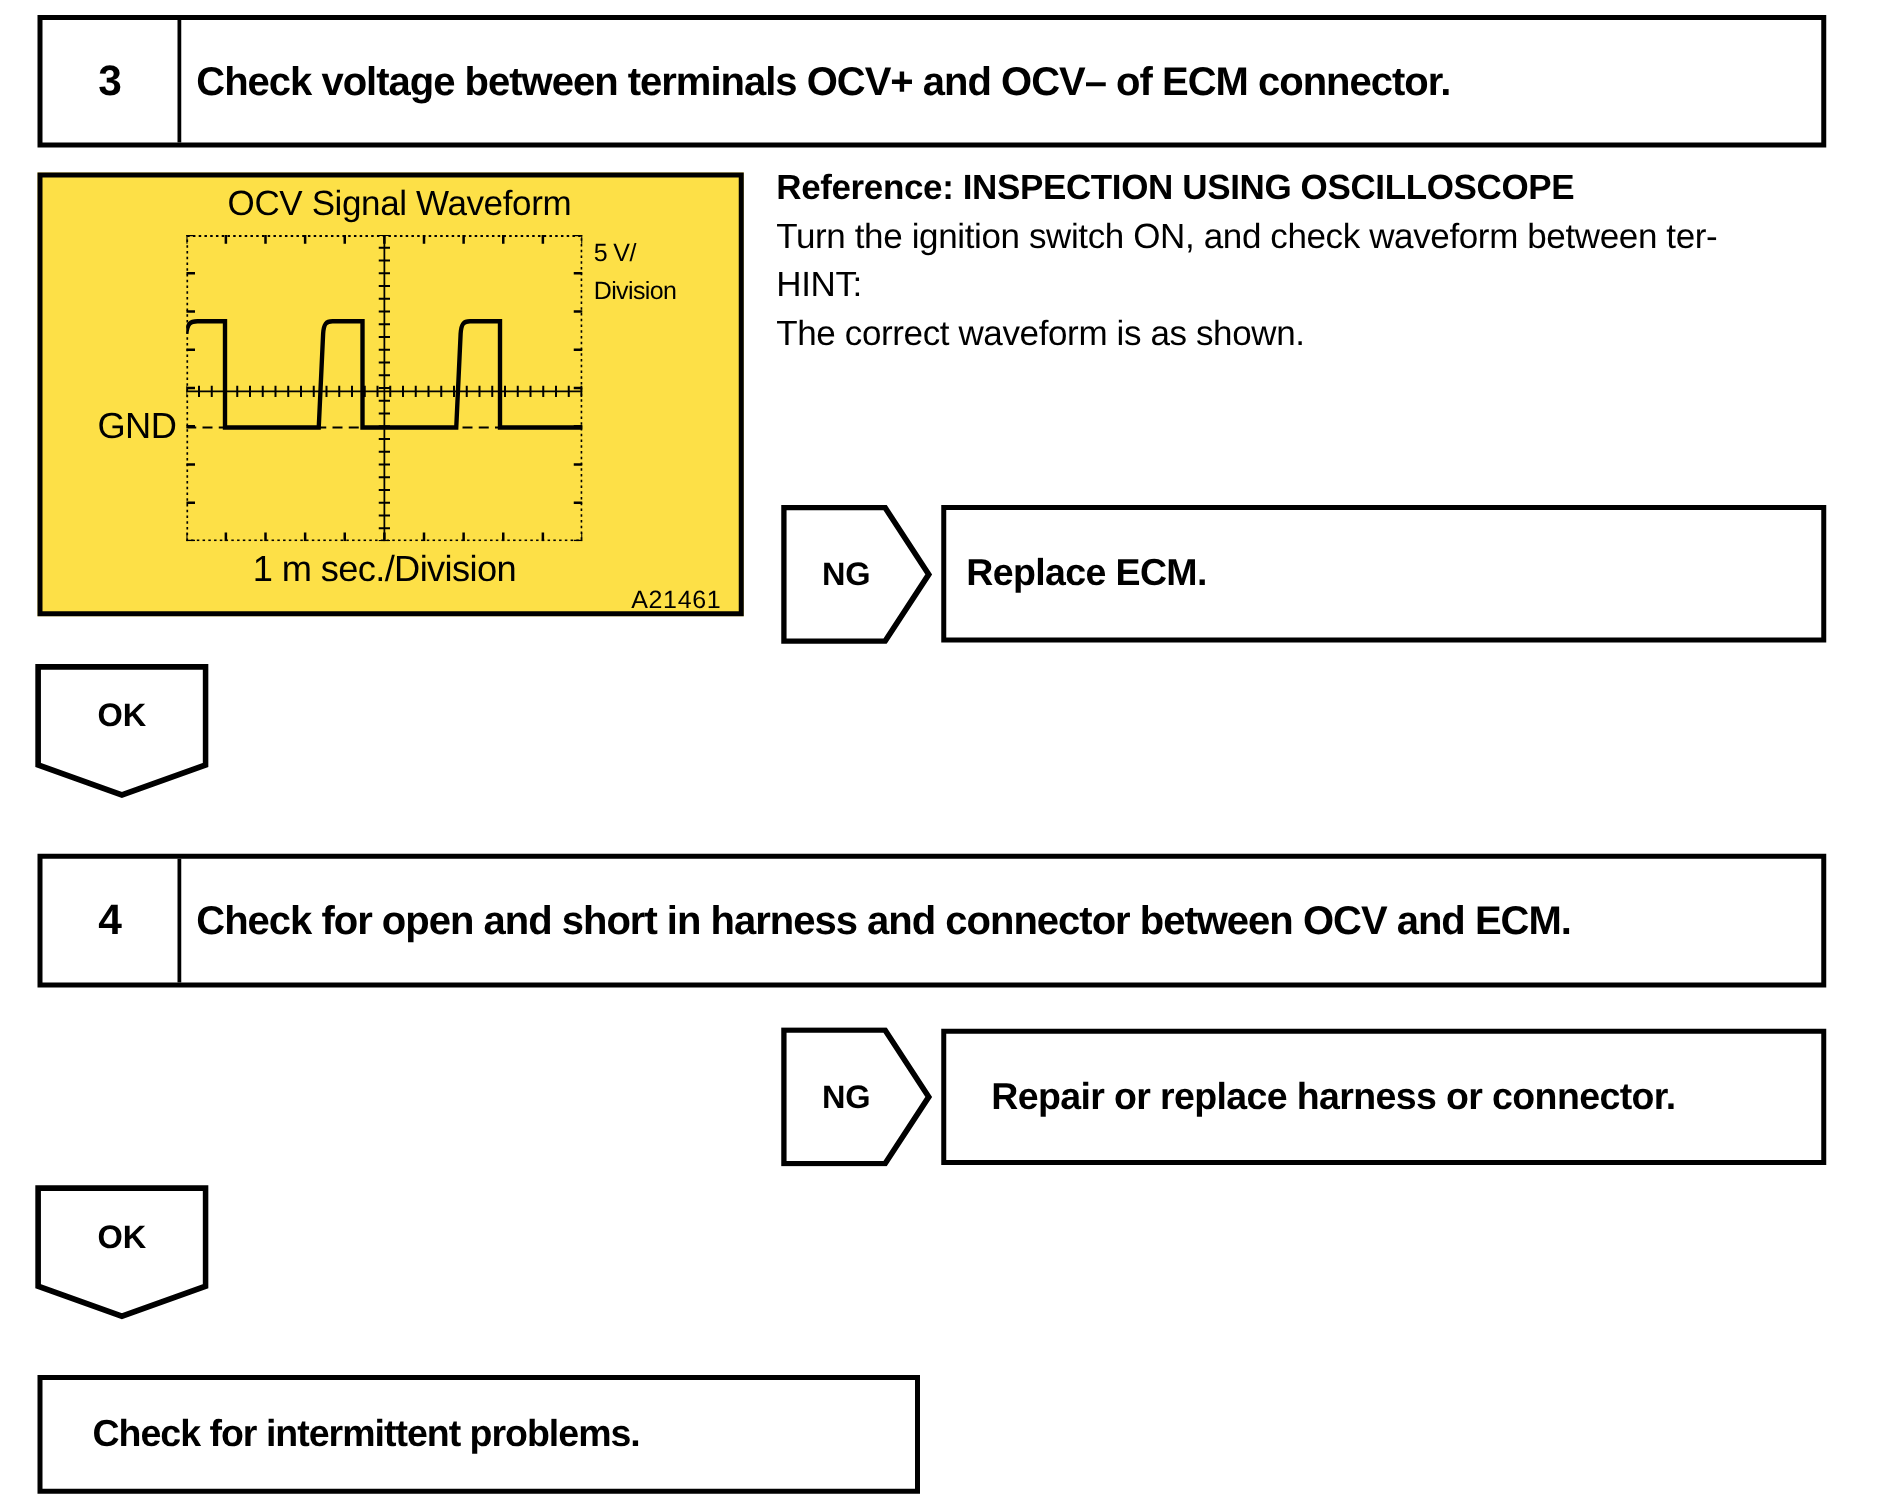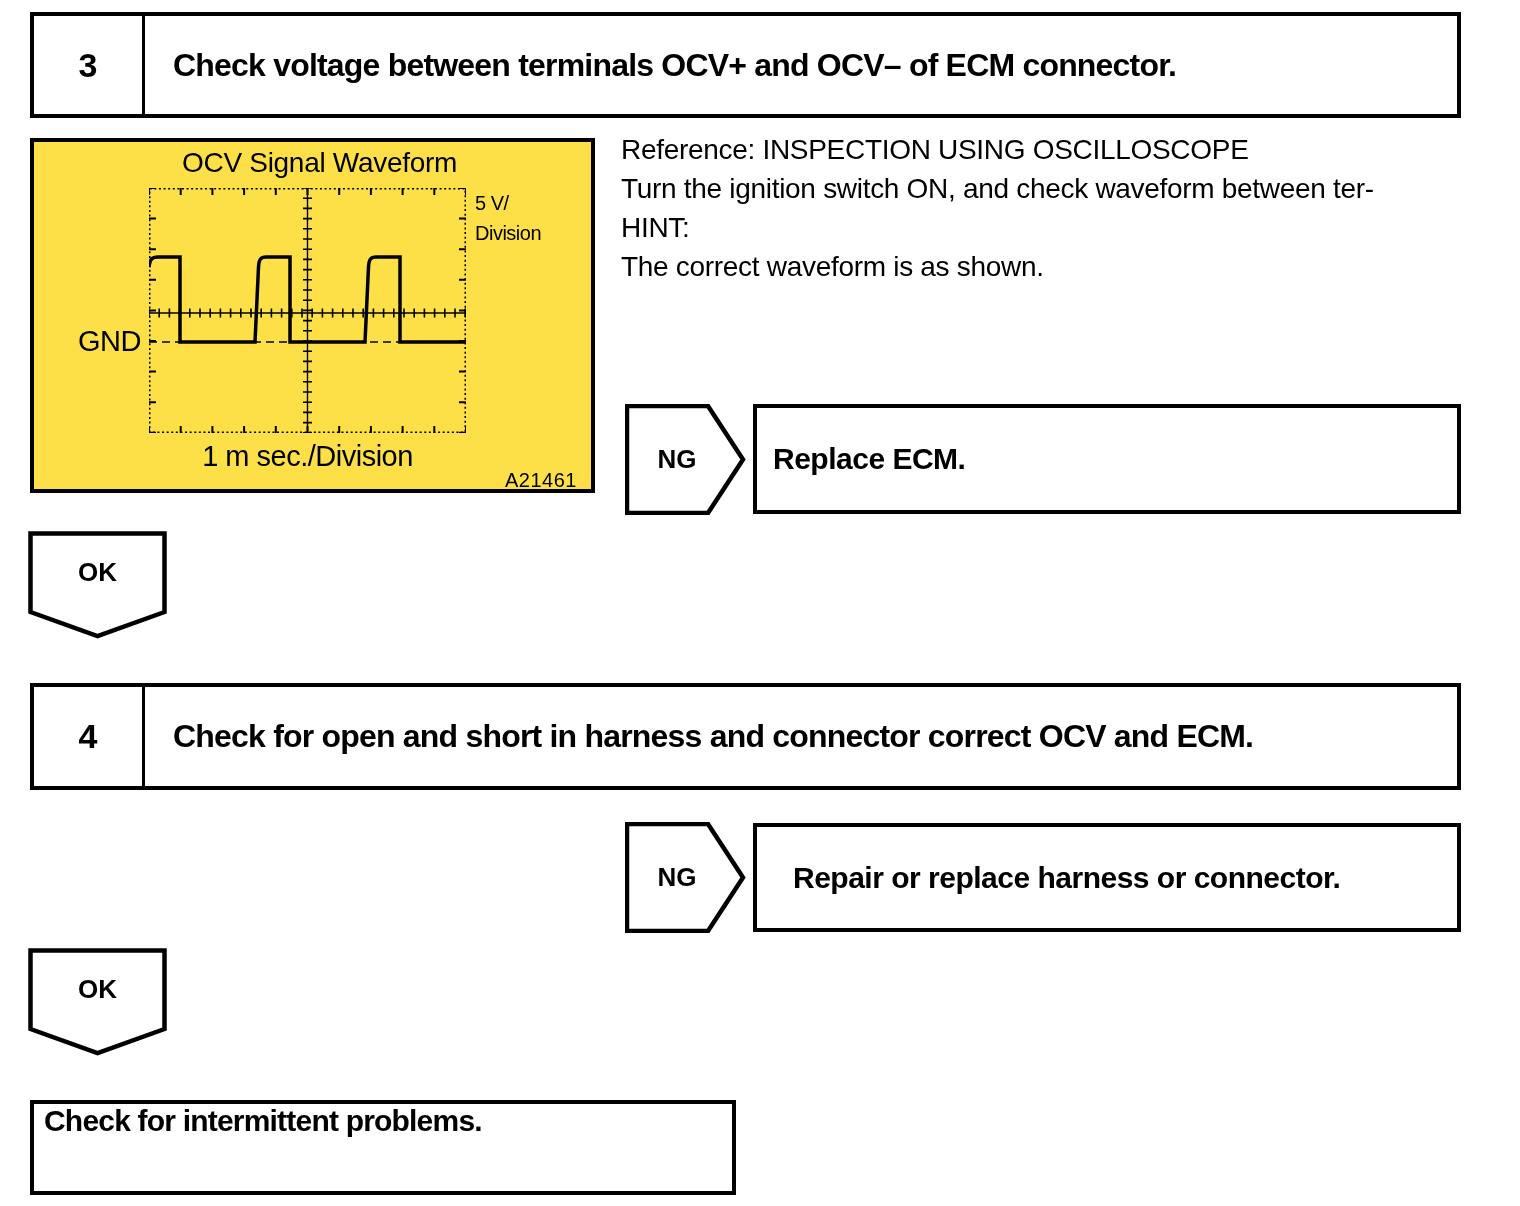--- a/index.html
+++ b/index.html
@@ -15,52 +15,52 @@
   .step-box{
     left:30px;width:1431px;border:4px solid #000;background:#fff;
     display:flex;align-items:stretch;
   }
   .step-num{
     width:111px;border-right:3px solid #000;flex:0 0 111px;
     display:flex;align-items:center;justify-content:center;
     font-weight:bold;font-size:34px;
   }
   .step-title{
-    flex:1;display:flex;align-items:center;padding-left:28px;padding-right:10px;
+    flex:1;display:flex;align-items:center;padding-left:12px;padding-right:10px;
     font-weight:bold;font-size:32px;letter-spacing:-0.8px;white-space:nowrap;
   }
 
   
   .panel{left:30px;top:138px;width:565px;height:355px;border:4px solid #000;background:#fde047;}
   .wf-title{left:0;top:5px;width:100%;padding-left:14px;text-align:center;font-size:28px;letter-spacing:-0.3px;}
   .wf-yscale{left:441px;top:46px;font-size:20px;line-height:30px;letter-spacing:-0.5px;}
   .wf-gnd{left:44px;top:183px;font-size:29px;letter-spacing:-0.5px;}
   .wf-xscale{left:115px;top:298px;width:317px;text-align:center;font-size:29px;letter-spacing:-0.5px;}
   .wf-figid{right:14px;top:327px;font-size:20px;letter-spacing:0.5px;}
 
   
   .ref-block{left:621px;top:130px;width:850px;font-size:28px;line-height:39px;letter-spacing:-0.3px;}
-  .ref-bold{font-weight:normal;}
+  .ref-bold{font-weight:bold;}
 
   
   .conn{display:block;}
   .conn-label{
     position:absolute;display:flex;align-items:center;justify-content:center;
     font-weight:bold;font-size:26px;
   }
   .action-box{
     left:753px;width:708px;border:4px solid #000;background:#fff;
     display:flex;align-items:center;padding-left:16px;
     font-weight:bold;font-size:30px;letter-spacing:-0.5px;white-space:nowrap;
   }
 
   
   .final-box{
     left:30px;top:1100px;width:706px;height:95px;border:4px solid #000;background:#fff;
-    display:flex;padding-left:10px;
+    display:flex;align-items:center;padding-left:40px;
     font-weight:bold;font-size:30px;letter-spacing:-0.8px;white-space:nowrap;
   }
 </style>
 </head>
 <body>
 
 <div id="page">
 
   <div class="abs step-box" style="top:12px;height:106px;">
     <div class="step-num">3</div>
@@ -118,21 +118,21 @@
 
   <div class="abs" style="left:28px;top:531px;width:139px;height:108px;">
     <svg class="conn" width="139" height="108" viewBox="0 0 139 108">
       <polygon points="2.5,2.5 136.5,2.5 136.5,81 69.5,105 2.5,81" fill="#fff" stroke="#000" stroke-width="4.5"></polygon>
     </svg>
     <div class="conn-label" style="left:0;top:0;width:139px;height:82px;">OK</div>
   </div>
 
   <div class="abs step-box" style="top:683px;height:107px;">
     <div class="step-num">4</div>
-    <div class="step-title">Check for open and short in harness and connector correct OCV and ECM.</div>
+    <div class="step-title">Check for open and short in harness and connector between OCV and ECM.</div>
   </div>
 
   <div class="abs" style="left:625px;top:822px;width:122px;height:111px;">
     <svg class="conn" width="122" height="111" viewBox="0 0 122 111">
       <polygon points="2,2 83,2 118,55.5 83,109 2,109" fill="#fff" stroke="#000" stroke-width="4.5"></polygon>
     </svg>
     <div class="conn-label" style="left:0;top:0;width:104px;height:111px;">NG</div>
   </div>
   <div class="abs action-box" style="top:823px;height:109px;padding-left:36px;">
     <span>Repair or replace harness or connector.</span>

